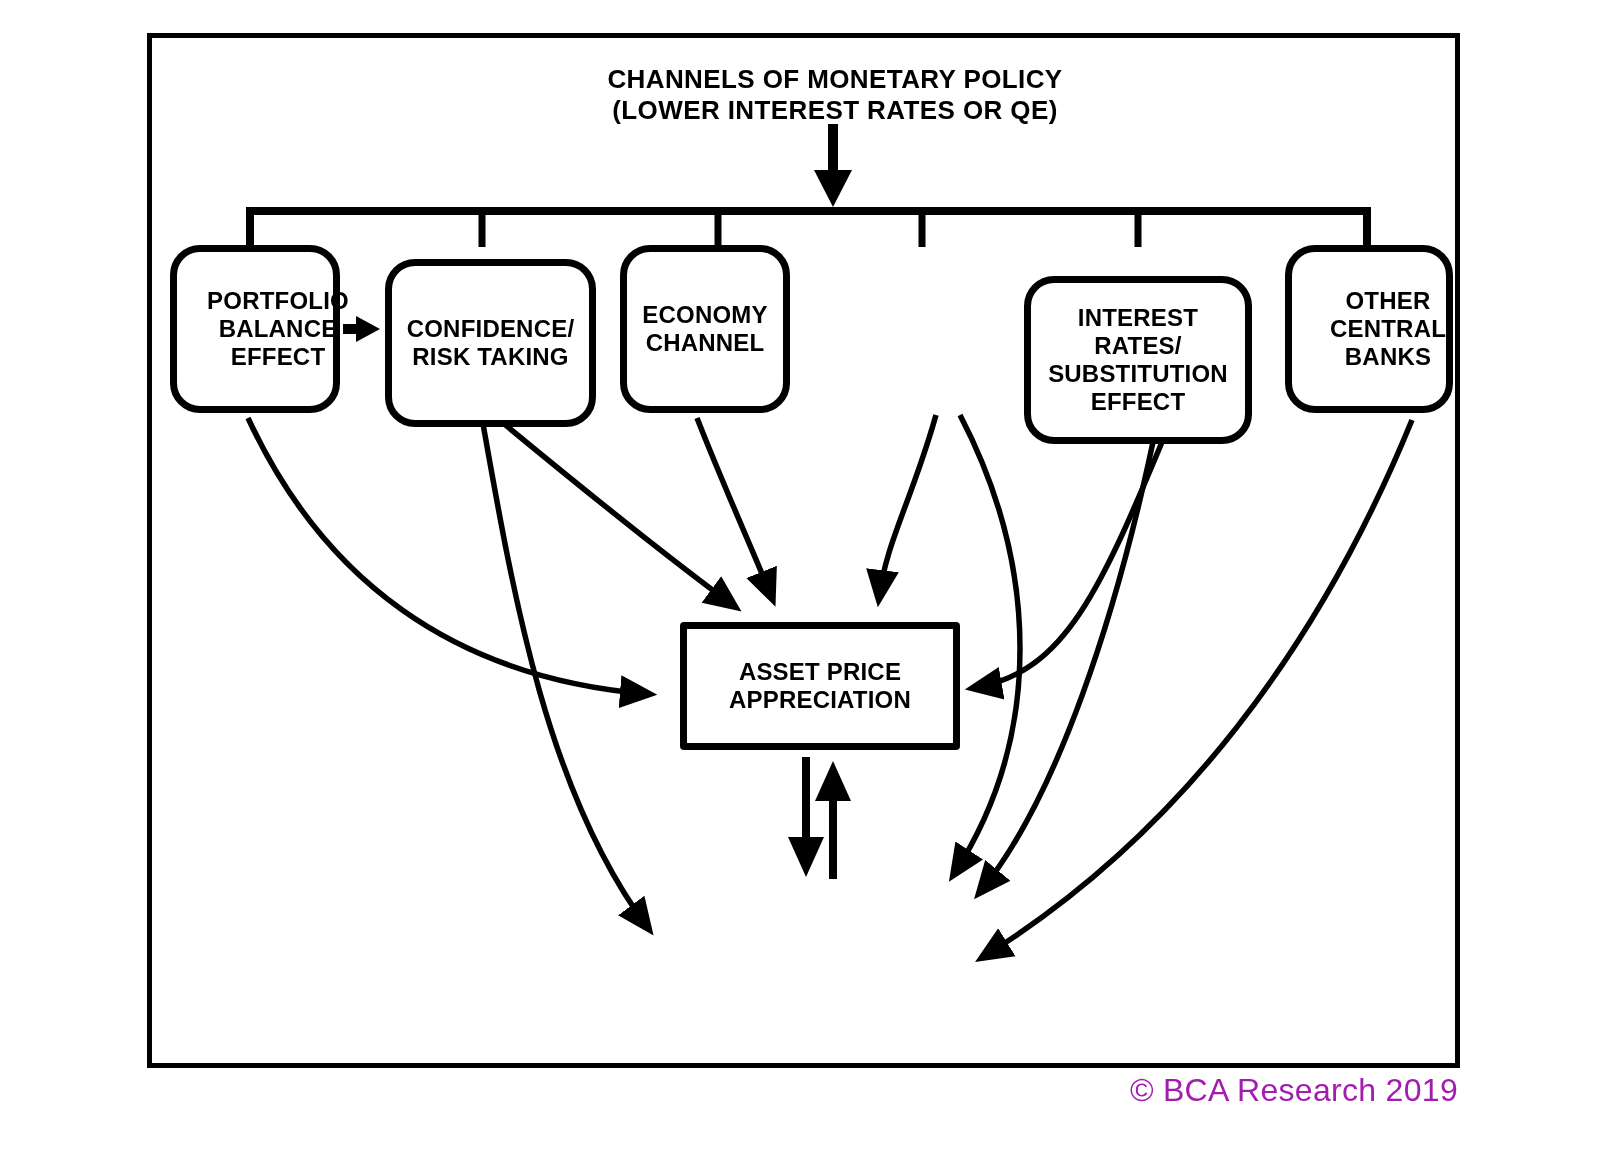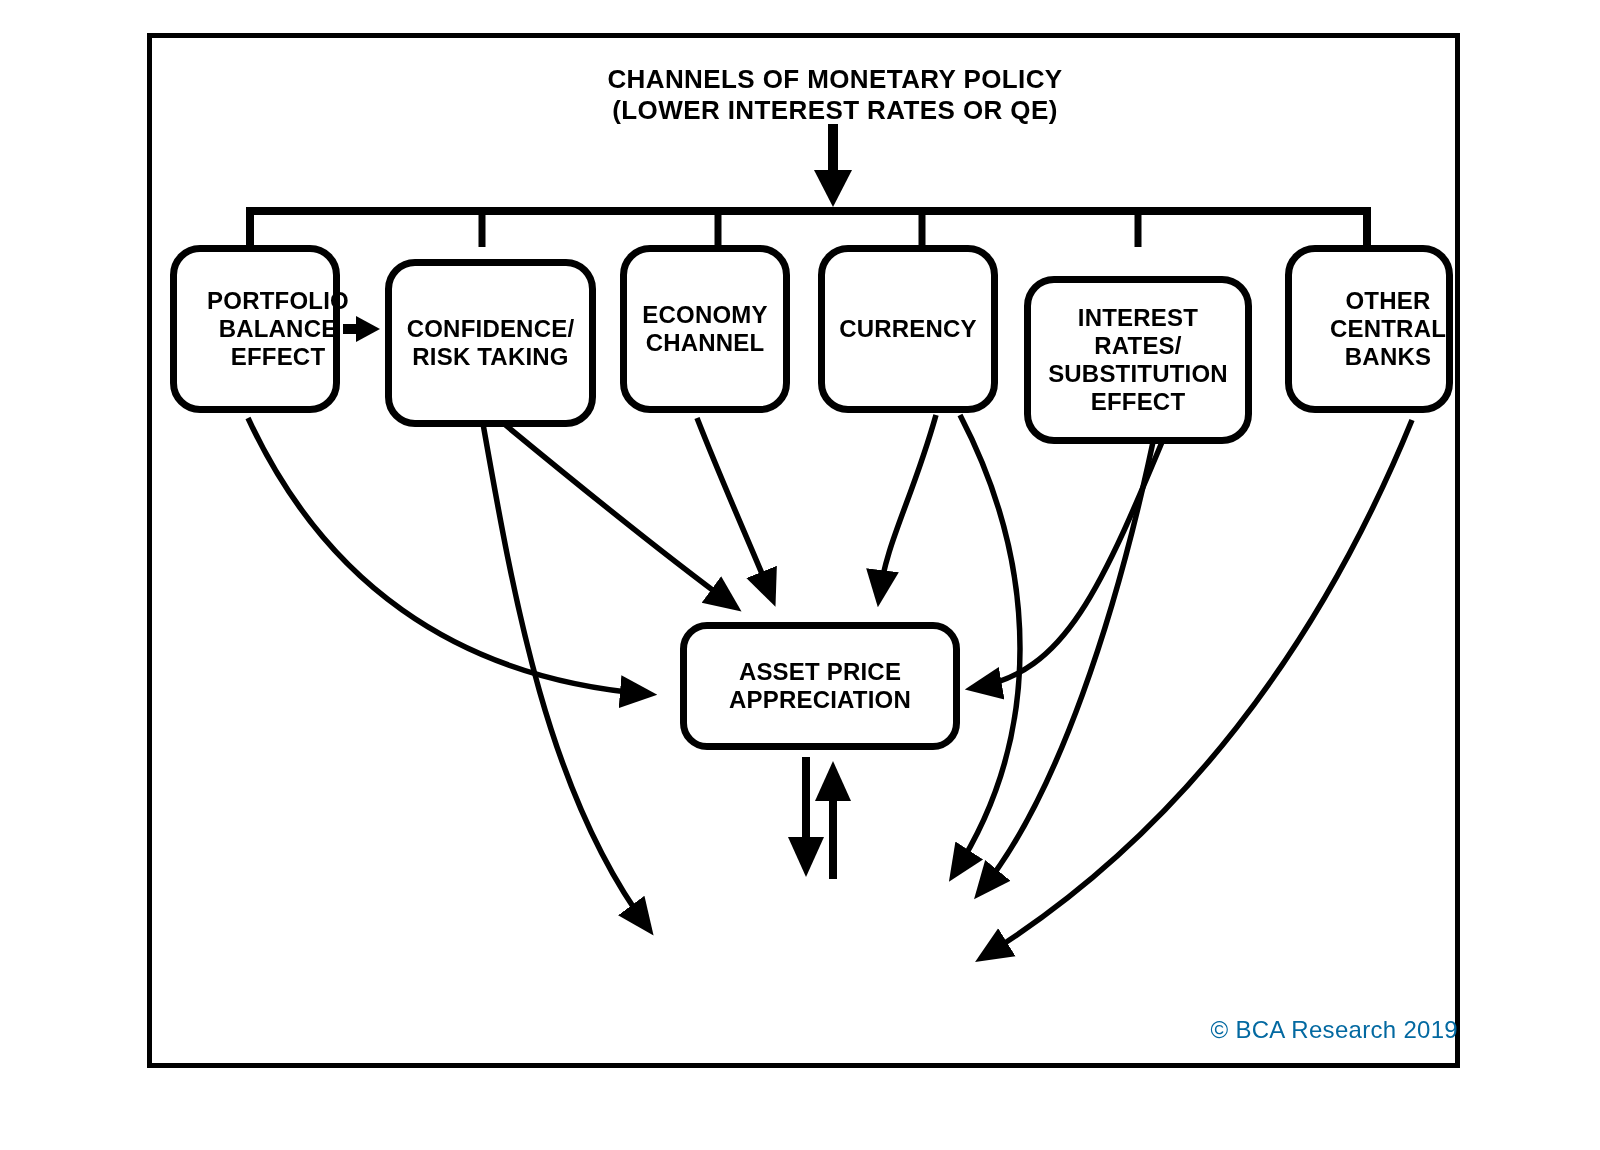--- a/index.html
+++ b/index.html
@@ -18,33 +18,33 @@
     font-weight:bold;font-size:26px;line-height:1.18;letter-spacing:.4px;
   }
   .node{
     position:absolute;background:#ffffff;border:7px solid #000;border-radius:30px;
     display:flex;align-items:center;justify-content:center;text-align:center;
     box-sizing:border-box;
   }
   .node span{
     font-weight:bold;font-size:24px;line-height:1.16;letter-spacing:.2px;
   }
-  .node-wide{border-radius:27px;}
+  .node-wide{border-radius:4px;}
   #played-out{
     position:absolute;left:746px;top:484px;width:240px;
     border-top:5px solid #111;border-bottom:5px solid #111;
     text-align:center;box-sizing:border-box;
   }
   #played-out span{
     display:inline-block;font-weight:bold;font-size:26px;line-height:34px;
     letter-spacing:1px;padding:0 2px;
   }
   #copyright{
-    position:absolute;right:142px;top:1016px;width:420px;text-align:right;
-    font-size:24px;color:#0369a1;letter-spacing:.3px;
+    position:absolute;right:142px;top:1072px;width:420px;text-align:right;
+    font-size:32px;color:#a21caf;letter-spacing:.3px;
   }
 </style>
 </head>
 <body>
 
 <div id="stage">
 
   <div id="frame"></div>
 
   <div id="title" class="pre">CHANNELS OF MONETARY POLICY
@@ -94,23 +94,20 @@
   <div class="node" style="left:385px;top:245px;width:211px;height:168px;margin-top:14px;">
     <span class="pre">CONFIDENCE/
 RISK TAKING</span>
   </div>
 
   <div class="node" style="left:620px;top:245px;width:170px;height:168px;">
     <span class="pre">ECONOMY
 CHANNEL</span>
   </div>
 
-  <div class="node" style="left:818px;top:245px;width:180px;height:168px;">
-    <span class="pre">CURRENCY</span>
-  </div>
 
   <div class="node" style="left:1024px;top:238px;width:228px;height:168px;margin-top:38px;">
     <span class="pre">INTEREST
 RATES/
 SUBSTITUTION
 EFFECT</span>
   </div>
 
   <div class="node" style="left:1285px;top:245px;width:168px;height:168px;padding-left:38px;">
     <span class="pre">OTHER

